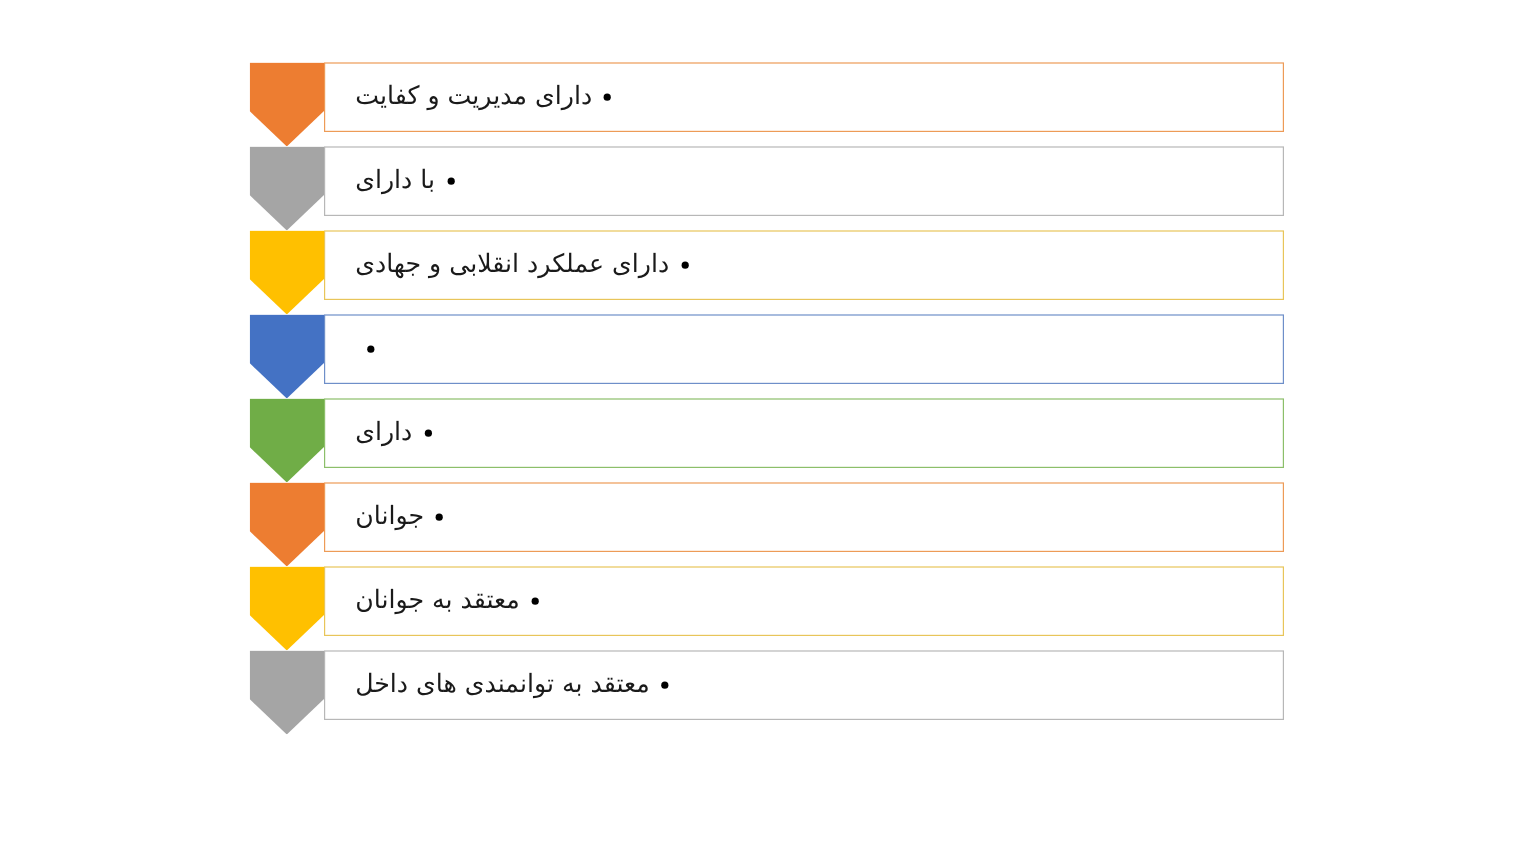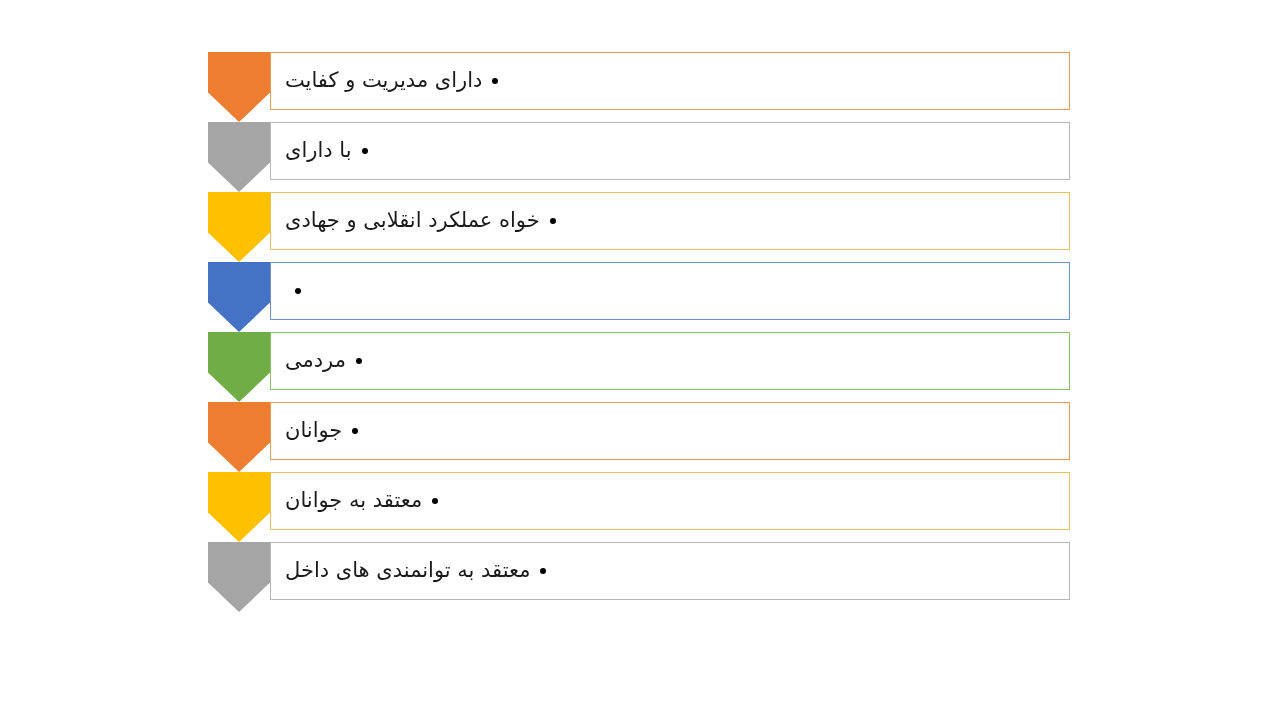--- a/index.html
+++ b/index.html
@@ -38,21 +38,21 @@
     top: 0;
     right: 0;
     height: 58px;
     box-sizing: border-box;
     background: #ffffff;
     border: 1px solid #bfbfbf;
     display: flex;
     align-items: center;
     justify-content: flex-end;
     direction: rtl;
-    padding: 0 10px 0 14px;
+    padding: 0 10px 0 25px;
   }
   .bullet {
     display: inline-block;
     width: 6px;
     height: 6px;
     border-radius: 50%;
     background: #000000;
     margin-left: 10px;
     flex: 0 0 auto;
   }
@@ -82,36 +82,36 @@
     <div class="bar" style="border-color:#B7B7B7">
       <span class="bullet"></span>
       <span class="label">با دارای</span>
     </div>
   </div>
 
   <div class="row">
     <div class="chevron" style="background:#FFC000"></div>
     <div class="bar" style="border-color:#E8C55A">
       <span class="bullet"></span>
-      <span class="label">خواه عملکرد انقلابی و جهادی</span>
+      <span class="label">دارای عملکرد انقلابی و جهادی</span>
     </div>
   </div>
 
   <div class="row">
     <div class="chevron" style="background:#4472C4"></div>
     <div class="bar" style="border-color:#6E8FC9">
       <span class="bullet"></span>
     </div>
   </div>
 
   <div class="row">
     <div class="chevron" style="background:#70AD47"></div>
     <div class="bar" style="border-color:#8CBF6A">
       <span class="bullet"></span>
-      <span class="label">مردمی</span>
+      <span class="label">دارای</span>
     </div>
   </div>
 
   <div class="row">
     <div class="chevron" style="background:#ED7D31"></div>
     <div class="bar" style="border-color:#ED9B57">
       <span class="bullet"></span>
       <span class="label">جوانان</span>
     </div>
   </div>

